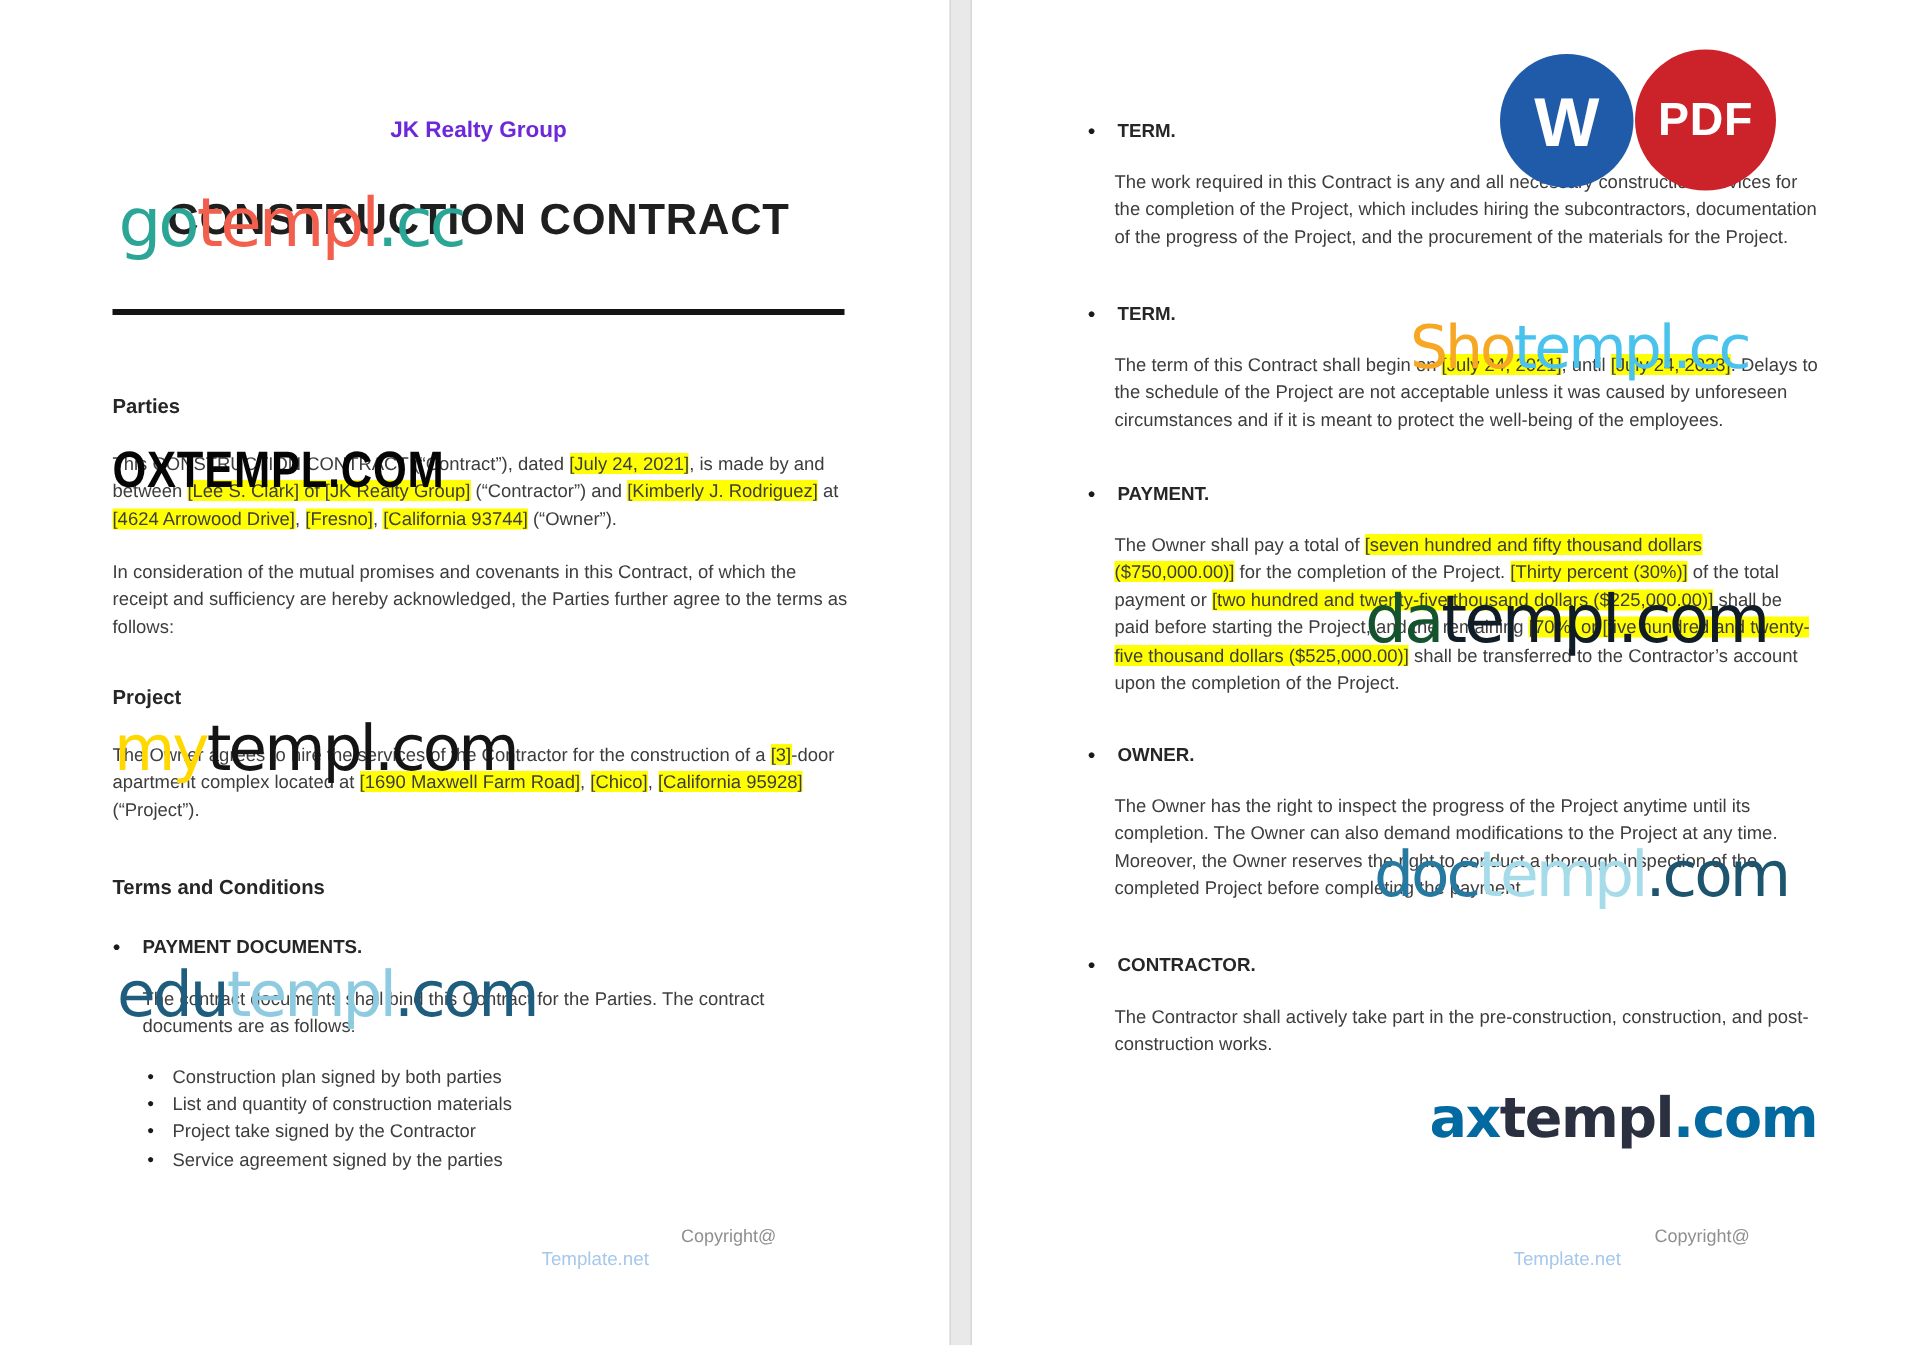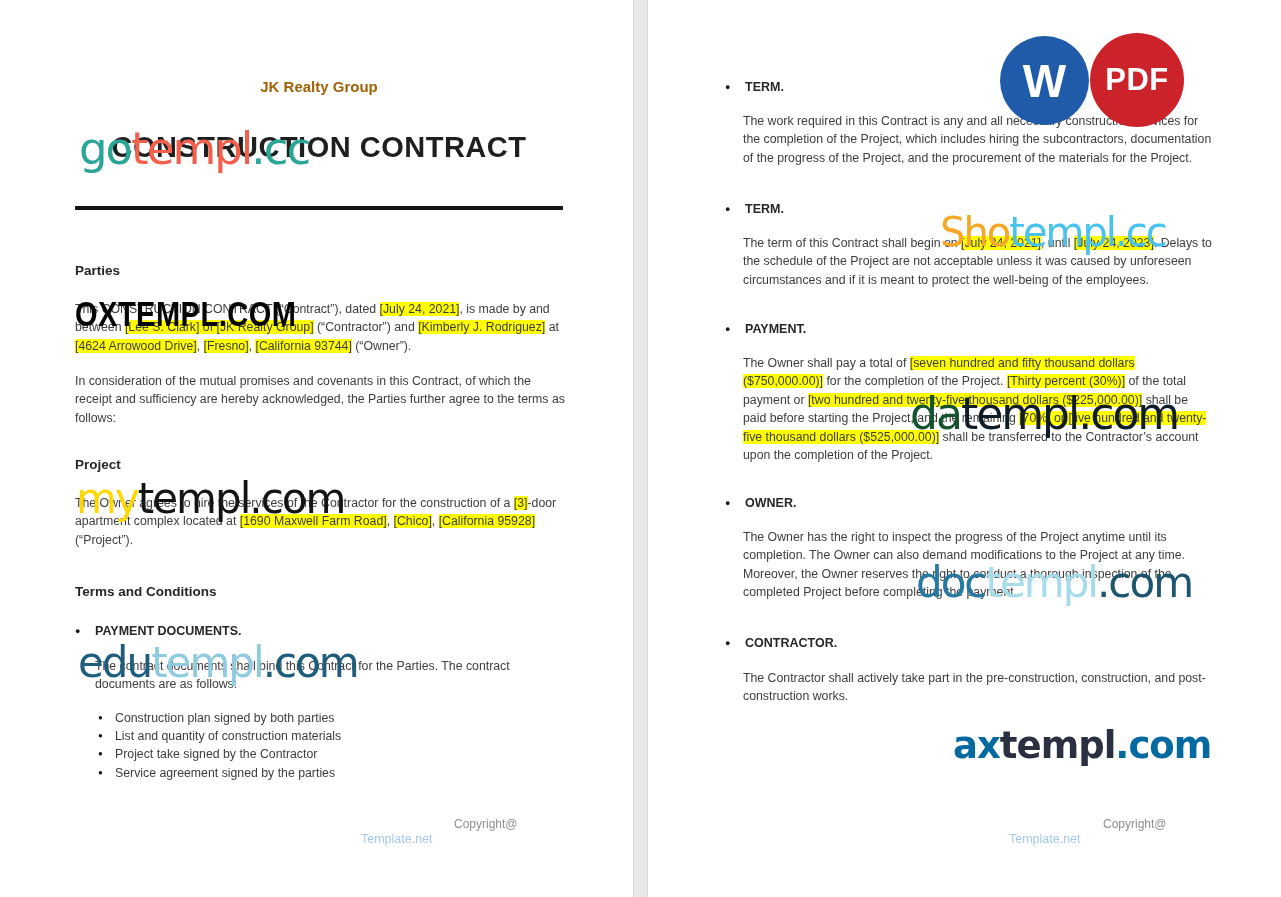--- a/index.html
+++ b/index.html
@@ -11,21 +11,21 @@
   .page-left{left:0;width:633px;}
   .page-right{left:648px;width:633px;}
   .divider{
     position:absolute;left:633px;top:0;width:15px;height:897px;
     background:#e9e9e9;border-left:1px solid #d7d7d7;border-right:1px solid #d7d7d7;
     box-sizing:border-box;
   }
   .abs{position:absolute;}
   .txt{color:#3d3d3d;font-size:12.3px;line-height:18.4px;}
   .heading{color:#262626;font-weight:bold;font-size:13.5px;}
-  .company{top:78px;left:75px;width:488px;text-align:center;font-weight:bold;font-size:15px;color:#a16207;}
+  .company{top:78px;left:75px;width:488px;text-align:center;font-weight:bold;font-size:15px;color:#6d28d9;}
   .doc-title{top:131px;left:75px;width:488px;text-align:center;font-weight:bold;font-size:29px;letter-spacing:.5px;color:#1f1f1f;z-index:1;}
   .rule{top:206px;left:75px;width:488px;height:4px;background:#141414;}
   .hl{background:#ffff00;}
   .b{font-weight:normal;margin-top:44px;}
   .blt{display:flex;align-items:flex-start;}
   .blt .dot{font-size:9px;line-height:18px;width:20px;flex:0 0 20px;color:#1a1a1a;}
   .blt .lbl{font-weight:bold;font-size:12.5px;color:#262626;line-height:18px;}
   .sub-item{display:flex;align-items:flex-start;}
   .sub-item .dot{font-size:8px;line-height:18.2px;width:17px;flex:0 0 17px;color:#1a1a1a;}
   .sub-item .it{font-size:12.3px;line-height:18.2px;color:#3d3d3d;}

